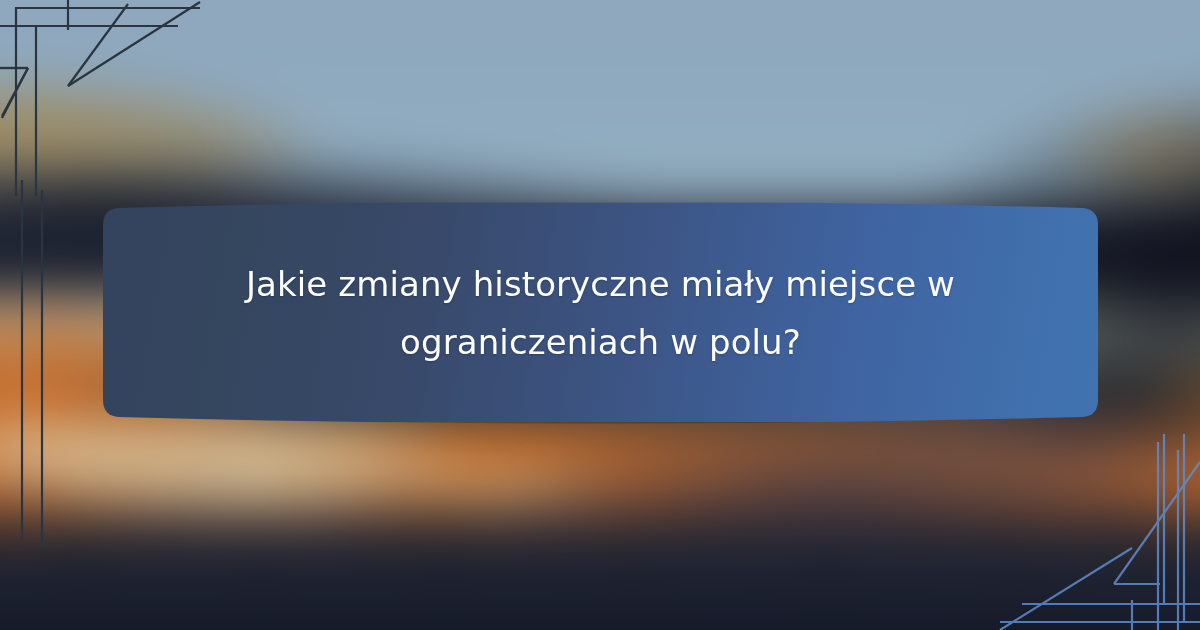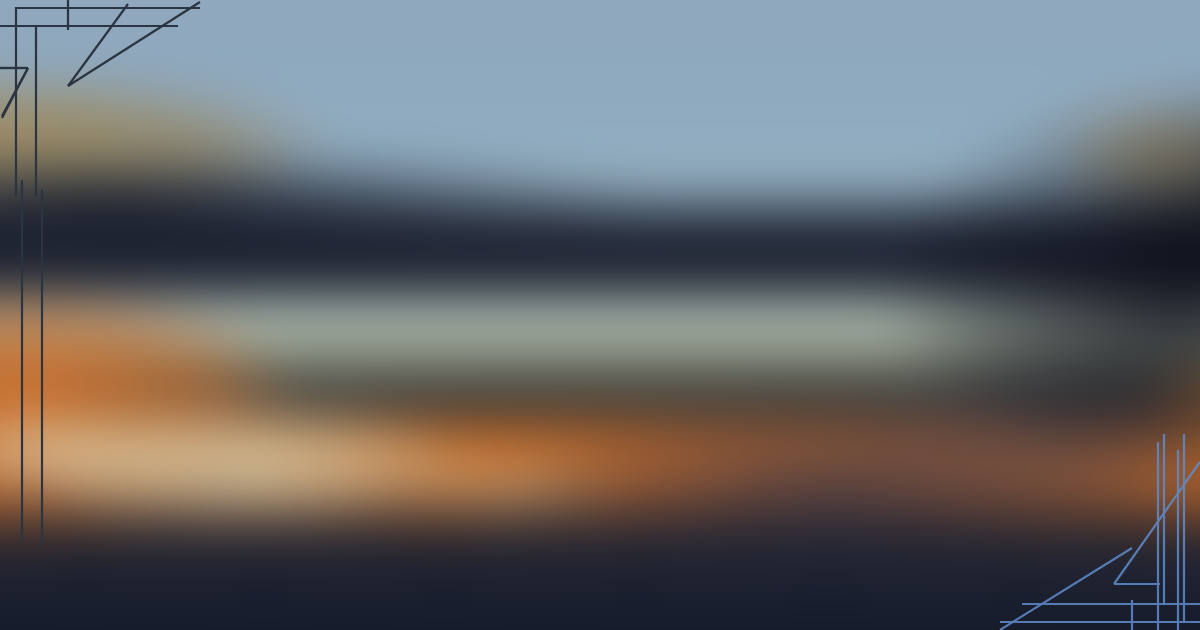--- a/index.html
+++ b/index.html
@@ -237,14 +237,17 @@
 
       <path d="M 1132 544 L 1200 586" opacity="0"></path>
       <path d="M 1000 630 L 1132 548"></path>
       <path d="M 1198 512 L 1172 562" opacity="0"></path>
       <path d="M 1172 562 L 1200 562" opacity="0"></path>
       <path d="M 1200 462 L 1114 584"></path>
       <path d="M 1114 584 L 1160 584"></path>
     </g>
   </svg>
 
+  <div class="card">
+    <p class="card-text">Jakie zmiany historyczne miały miejsce w ograniczeniach w polu?</p>
+  </div>
 
 </div>
 
 </body></html>

